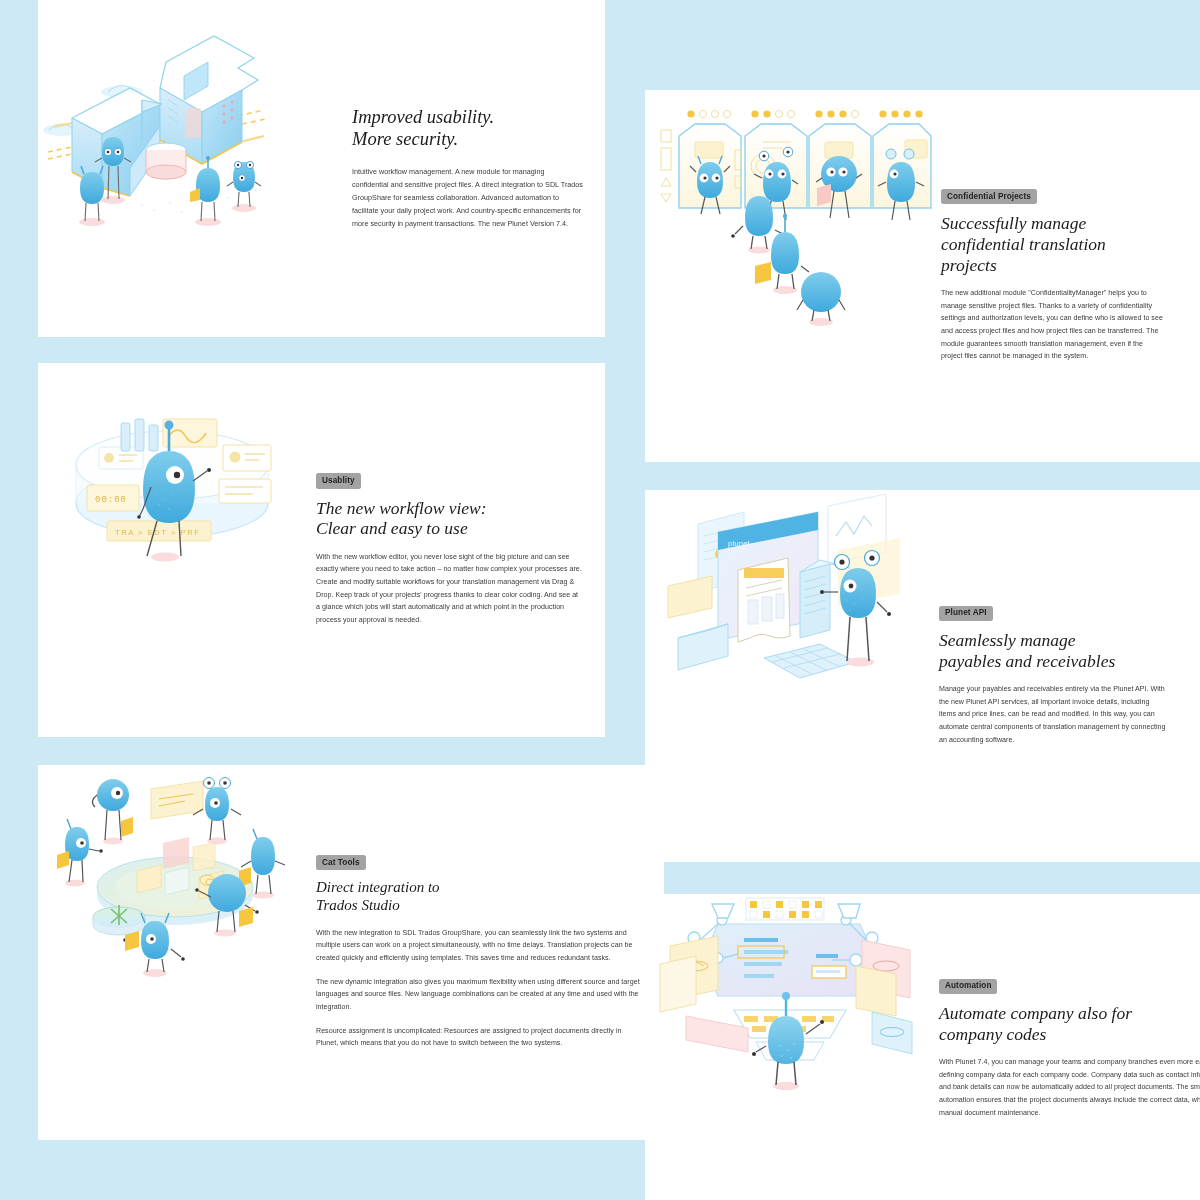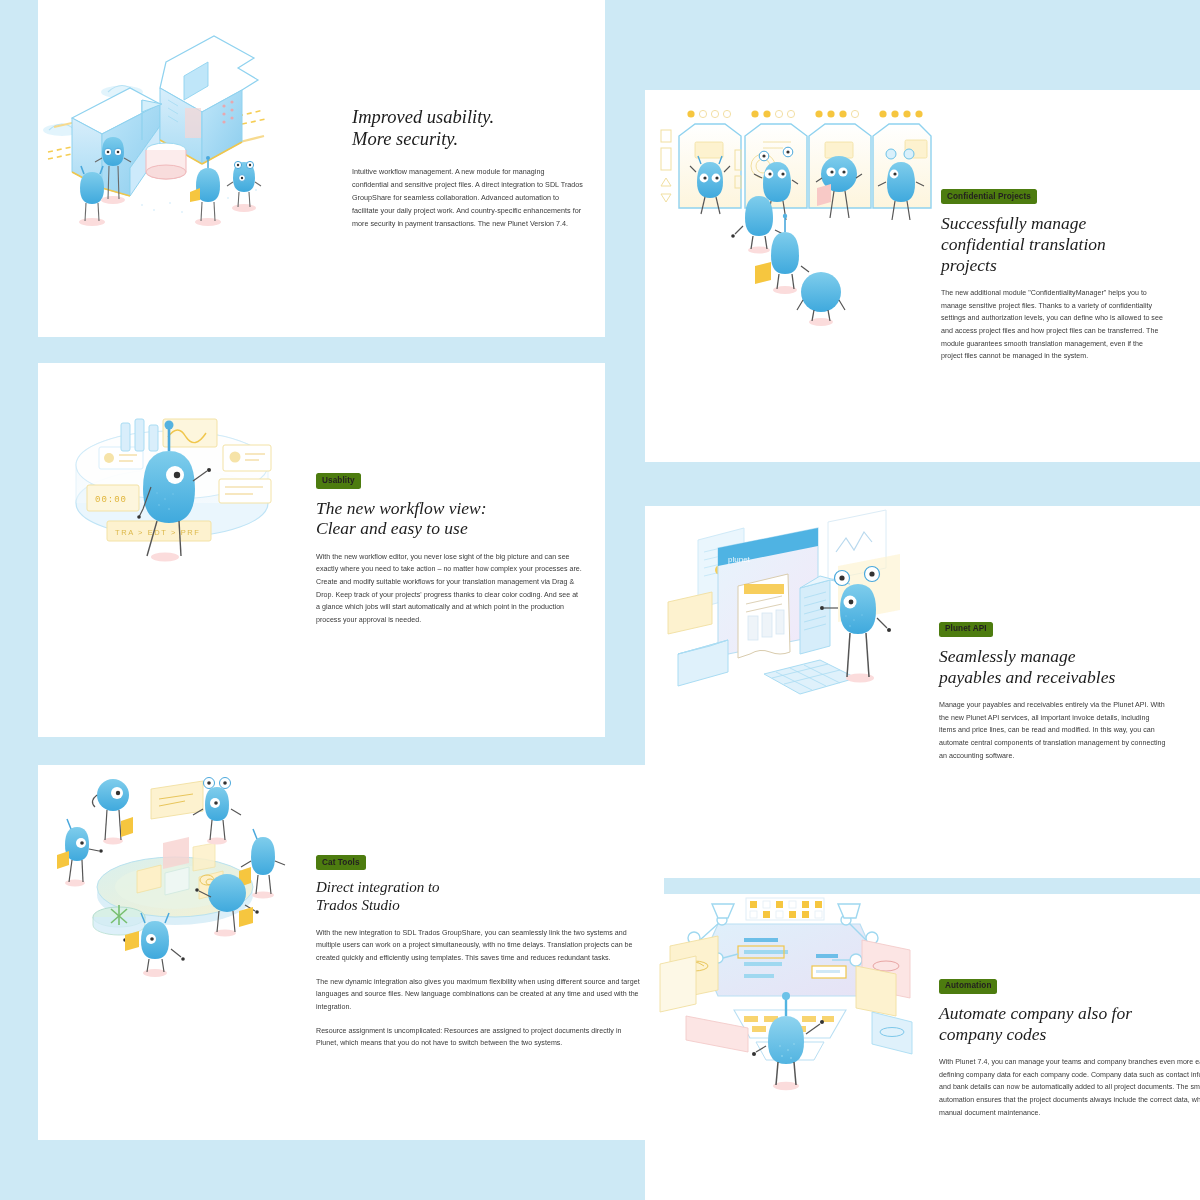--- a/index.html
+++ b/index.html
@@ -25,21 +25,21 @@
     flex:0 0 auto;
     display:flex;align-items:flex-start;justify-content:center;
   }
   .txt{
     position:relative;
     flex:1 1 auto;
     display:flex;flex-direction:column;justify-content:center;
   }
   .badge{
     display:inline-block;
-    background:#4d7c0f;
+    background:#a3a3a3;
     color:#231f20;
     font-size:8.2px;
     font-weight:bold;
     letter-spacing:.1px;
     padding:3.5px 6px 3.5px 6px;
     border-radius:2.5px;
     align-self:flex-start;
     margin-bottom:9px;
     line-height:1;
   }
@@ -78,21 +78,21 @@
   #card-cattools .illus{width:268px;height:100%;}
   #card-cattools .txt{padding:0 22px 0 10px;}
   #card-cattools h2.title{font-size:15px;}
 
   
   #card-confidential{left:645px;top:90px;width:555px;height:372px;}
   #card-confidential .illus{width:292px;height:100%;}
   #card-confidential .txt{padding:0 34px 0 4px;}
   #card-confidential h2.title{font-size:17.5px;}
 
-  #card-api{left:645px;top:490px;width:555px;height:372px;margin-top:16px;}
+  #card-api{left:645px;top:490px;width:555px;height:372px;}
   #card-api .illus{width:290px;height:100%;}
   #card-api .txt{padding:0 34px 0 4px;}
   #card-api h2.title{font-size:17.5px;}
 
   #card-automation{left:645px;top:894px;width:628px;height:310px;}
   #card-automation .illus{width:290px;height:100%;}
   #card-automation .txt{padding:0 34px 0 4px;}
   #card-automation h2.title{font-size:17.5px;}
 
   svg{display:block;overflow:visible;}

